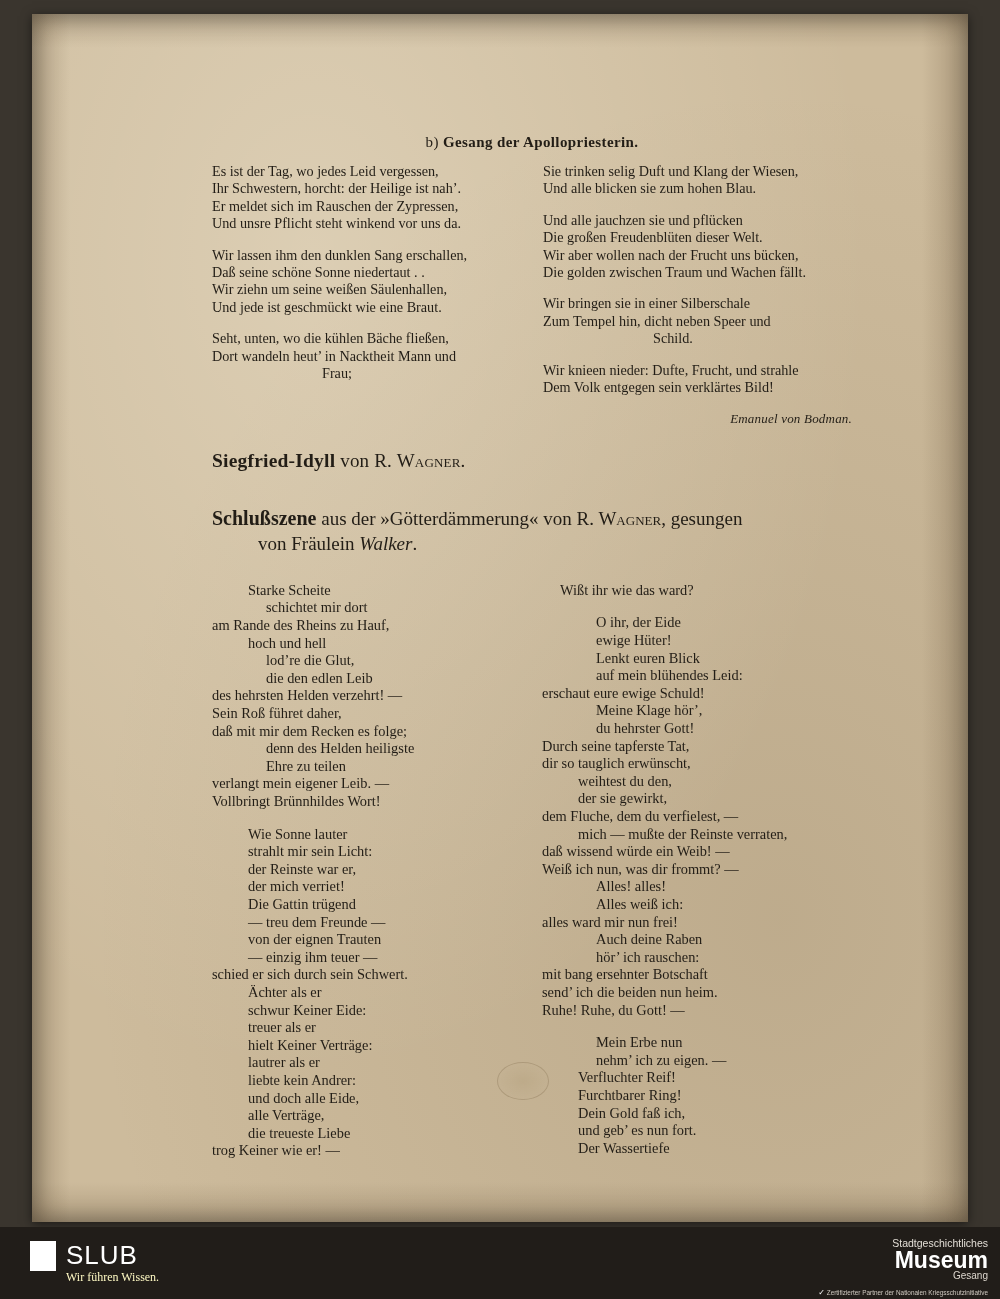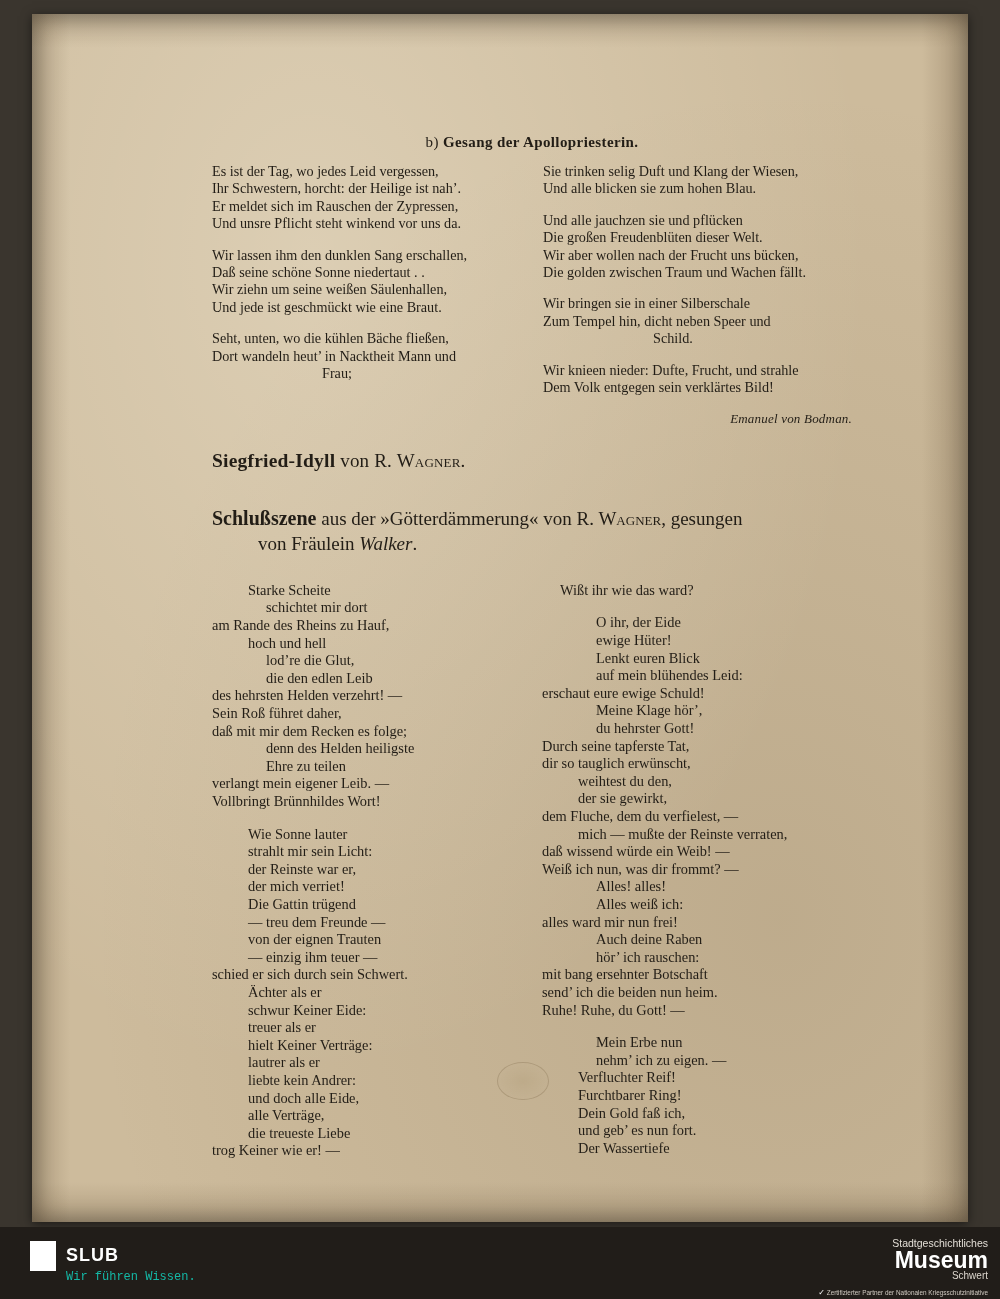--- a/index.html
+++ b/index.html
@@ -114,22 +114,22 @@
   .footer{
     position:absolute;left:0;bottom:0;width:1000px;height:72px;
     background:#211d19;
     color:#fff;
   }
   .slub{
     position:absolute;left:30px;top:14px;
     display:flex;align-items:flex-start;gap:10px;
   }
   .slub .mark{width:26px;height:30px;background:#fff;}
-  .slub .txt .t1{font-family:"Liberation Sans",sans-serif;font-size:18px;font-weight:bold;letter-spacing:1px;line-height:28px;}
-  .slub .txt .t2{font-family:Liberation Mono, monospace;font-size:12px;line-height:16px;color:#14b8a6;}
+  .slub .txt .t1{font-family:"Liberation Sans",sans-serif;font-size:26px;font-weight:normal;letter-spacing:1px;line-height:28px;}
+  .slub .txt .t2{font-family:Liberation Serif, serif;font-size:12px;line-height:16px;color:#fef9c3;}
   .museum{
     position:absolute;right:12px;top:10px;text-align:right;
     font-family:"Liberation Sans",sans-serif;
   }
   .museum .m1{font-size:10.5px;color:#e3ded6;line-height:12px;}
   .museum .m2{font-size:23px;font-weight:bold;line-height:23px;}
   .museum .m3{font-size:10px;color:#ddd7ce;line-height:12px;margin-top:-2px;}
   .museum .m4{font-size:6.4px;color:#cfc9c0;margin-top:6px;white-space:nowrap;}
   .museum .m4 .chk{color:#fff;font-size:8px;}
 </style>
@@ -307,17 +307,17 @@
     <div class="slub">
       <div class="mark"></div>
       <div class="txt">
         <div class="t1">SLUB</div>
         <div class="t2">Wir führen Wissen.</div>
       </div>
     </div>
     <div class="museum">
       <div class="m1">Stadtgeschichtliches</div>
       <div class="m2">Museum</div>
-      <div class="m3">Schwert</div>
+      <div class="m3">Gesang</div>
       <div class="m4"><span class="chk">✓</span> <span>Zertifizierter Partner der Nationalen Kriegsschutzinitiative</span></div>
     </div>
   </div>
 </div>
 
 </body></html>

